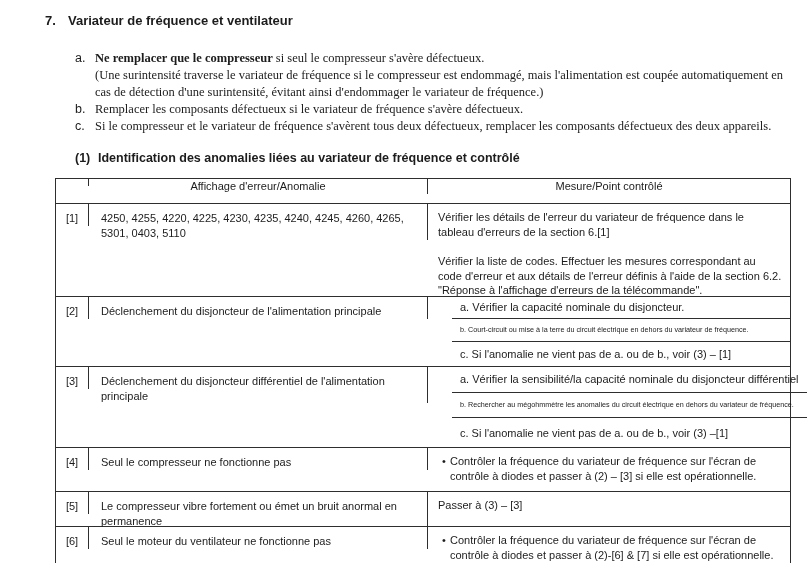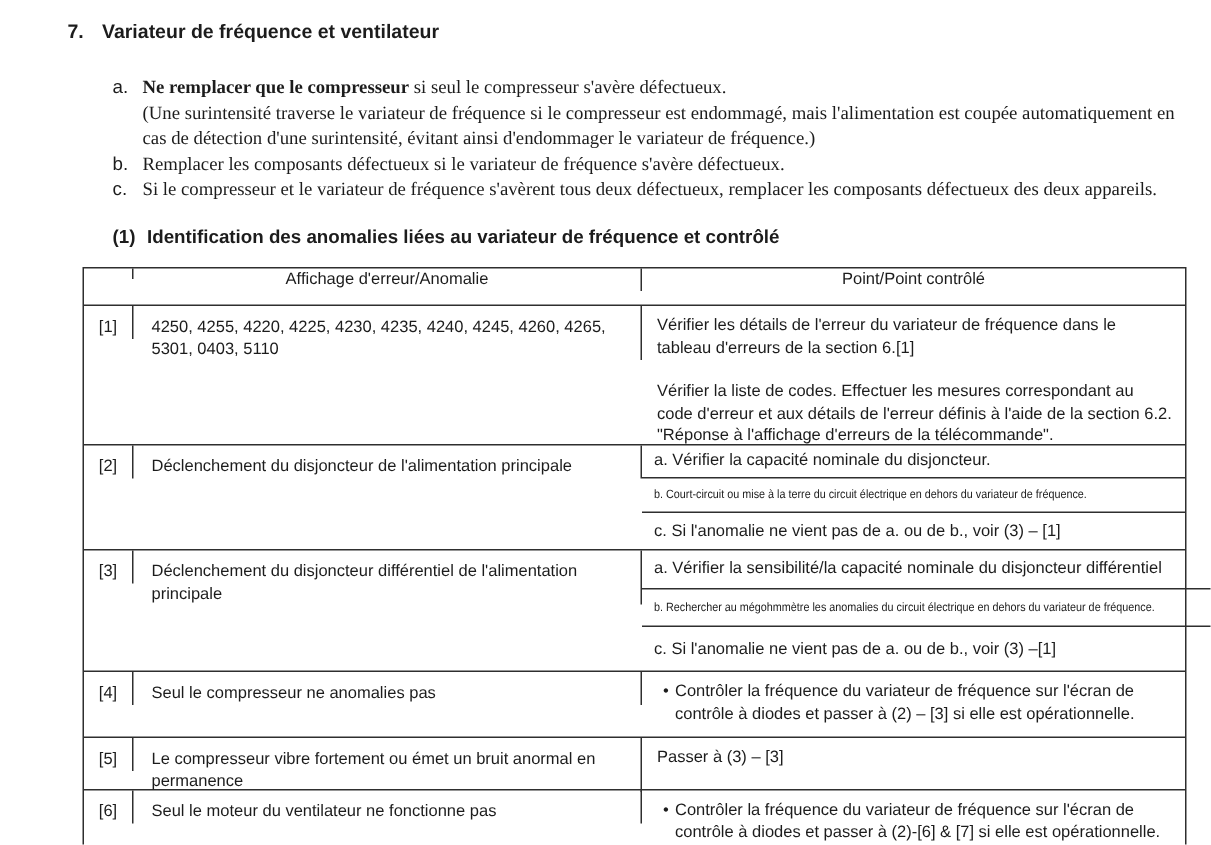--- a/index.html
+++ b/index.html
@@ -43,21 +43,21 @@
   .trow.r1 { height: 93px; }
   .trow.r2 { height: 70px; }
   .trow.r3 { height: 81px; }
   .trow.r4 { height: 44px; }
   .trow.r5 { height: 35px; }
   .trow.r6 { height: 39px; }
 
   .codes { margin-top: 0px; }
   .mp + .mp { margin-top: 15px; }
 
-  .sub { display: flex; align-items: center; padding: 0 6px 0 8px; }
+  .sub { display: flex; align-items: center; padding: 0 6px 0 8px; margin-left: 24px; }
   .sub + .sub { border-top: 1px solid #2e2e2e; }
   .sub.sA2 { height: 21px; } .sub.sB2 { height: 23px; } .sub.sC2 { height: 26px; }
   .sub.sA3 { height: 25px; } .sub.sB3 { height: 25px; } .sub.sC3 { height: 31px; }
   .small-line { font-size: 8px; white-space: nowrap; transform: scaleX(0.9); transform-origin: left center; letter-spacing: 0; }
 
   .bullet-cell { display: flex; }
   .bullet-glyph { flex: 0 0 12px; text-align: center; }
   .bullet-text { flex: 1; }
 </style>
 </head>
@@ -91,21 +91,21 @@
   <div class="subheading">
     <span class="s-label">(1)</span>
     <span>Identification des anomalies liées au variateur de fréquence et contrôlé</span>
   </div>
 
   <div class="ttable">
 
     <div class="trow hdr">
       <div class="c1"></div>
       <div class="c2">Affichage d'erreur/Anomalie</div>
-      <div class="c3">Point/Point contrôlé</div>
+      <div class="c3">Mesure/Point contrôlé</div>
     </div>
 
     <div class="trow r1">
       <div class="c1">[1]</div>
       <div class="c2">
         <div class="codes">4250, 4255, 4220, 4225, 4230, 4235, 4240, 4245, 4260, 4265, 5301, 0403, 5110</div>
       </div>
       <div class="c3">
         <div class="mp">Vérifier les détails de l'erreur du variateur de fréquence dans le tableau d'erreurs de la section 6.[1]</div>
         <div class="mp">Vérifier la liste de codes. Effectuer les mesures correspondant au code d'erreur et aux détails de l'erreur définis à l'aide de la section 6.2. "Réponse à l'affichage d'erreurs de la télécommande".</div>
@@ -131,21 +131,21 @@
         <div class="sub sA3">a.  Vérifier la sensibilité/la capacité nominale du disjoncteur différentiel</div>
         <div class="sub sB3">
             <span class="small-line">b.  Rechercher au mégohmmètre les anomalies du circuit électrique en dehors du variateur de fréquence.</span>
           </div>
         <div class="sub sC3">c.  Si l'anomalie ne vient pas de a. ou de b., voir (3) –[1]</div>
       </div>
     </div>
 
     <div class="trow r4">
       <div class="c1">[4]</div>
-      <div class="c2">Seul le compresseur ne anomalies pas</div>
+      <div class="c2">Seul le compresseur ne fonctionne pas</div>
       <div class="c3">
         <div class="bullet-cell">
           <span class="bullet-glyph">•</span>
           <div class="bullet-text">Contrôler la fréquence du variateur de fréquence sur l'écran de contrôle à diodes et passer à (2) – [3] si elle est opérationnelle.</div>
         </div>
       </div>
     </div>
 
     <div class="trow r5">
       <div class="c1">[5]</div>

